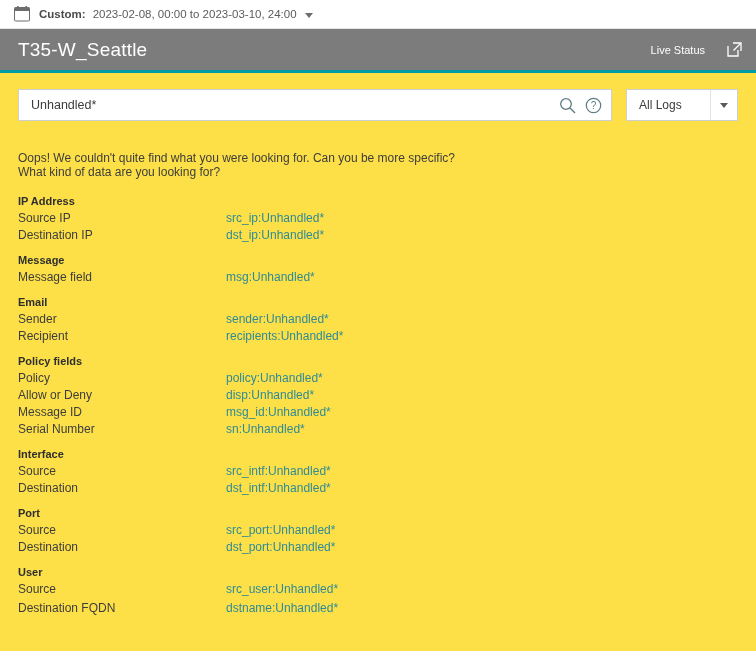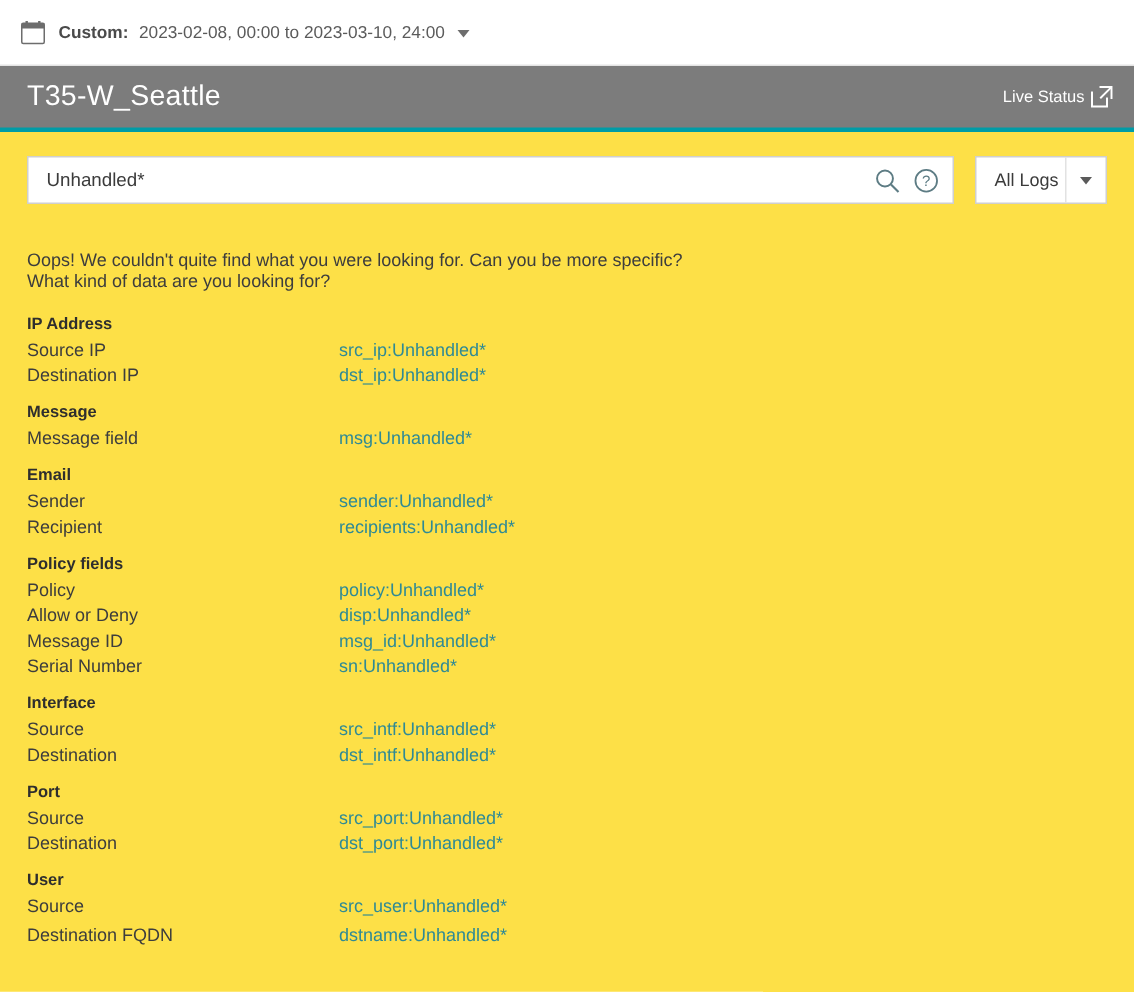--- a/index.html
+++ b/index.html
@@ -11,21 +11,21 @@
     height: 661px;
     background: #ffffff;
     font-family: "Liberation Sans", sans-serif;
     font-size: 12px;
     color: #333333;
     overflow: hidden;
   }
 
   
   .daterow {
-    height: 44px;
+    height: 29px;
     display: flex;
     align-items: center;
     padding: 0 14px;
     background: #ffffff;
     border-bottom: 1px solid #e4e4e4;
     box-sizing: border-box;
   }
   .cal-icon {
     width: 16px;
     height: 16px;
@@ -66,21 +66,21 @@
   }
   .title-text {
     color: #ffffff;
     font-size: 19px;
     font-weight: normal;
     letter-spacing: 0.2px;
   }
   .livestatus {
     display: flex;
     align-items: center;
-    gap: 4px;
+    gap: 22px;
     color: #ffffff;
     font-size: 11px;
   }
   .ext-icon { display:block; }
 
   
   .content {
     padding: 16px 18px 0 18px;
     background: #fde047;
     height: 578px;
@@ -115,21 +115,21 @@
   .icon-btn {
     width: 20px;
     height: 20px;
     margin-left: 6px;
     flex: 0 0 auto;
     display: flex;
     align-items: center;
     justify-content: center;
   }
   .select-wrap {
-    width: 88px;
+    width: 112px;
     height: 32px;
     border: 1px solid #cfcfcf;
     background: #ffffff;
     display: flex;
     align-items: center;
     justify-content: space-between;
     padding: 0 0 0 12px;
     box-sizing: border-box;
     flex: 0 0 auto;
   }

